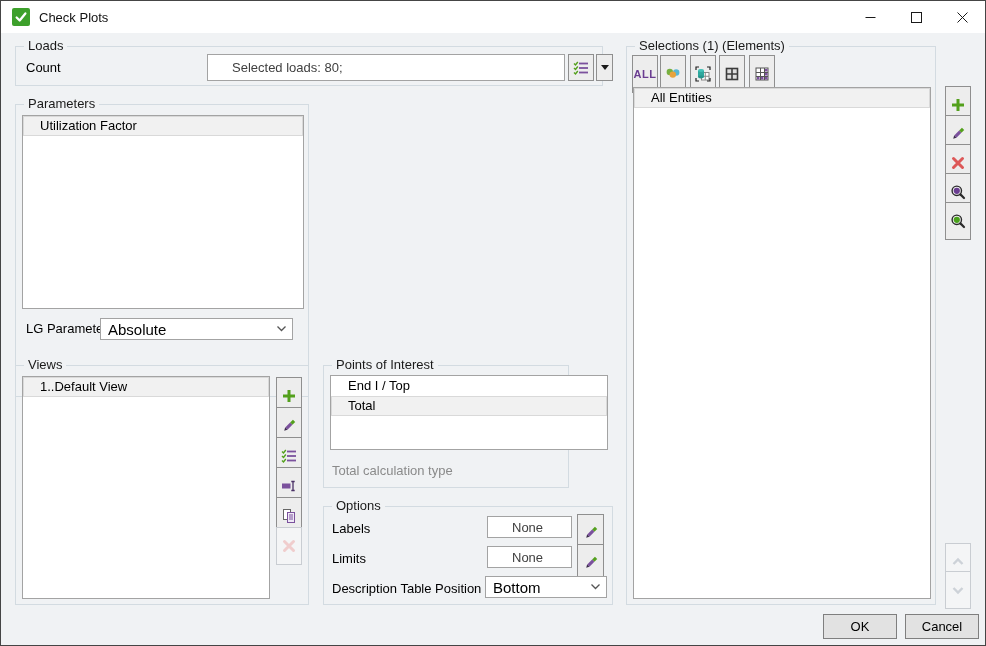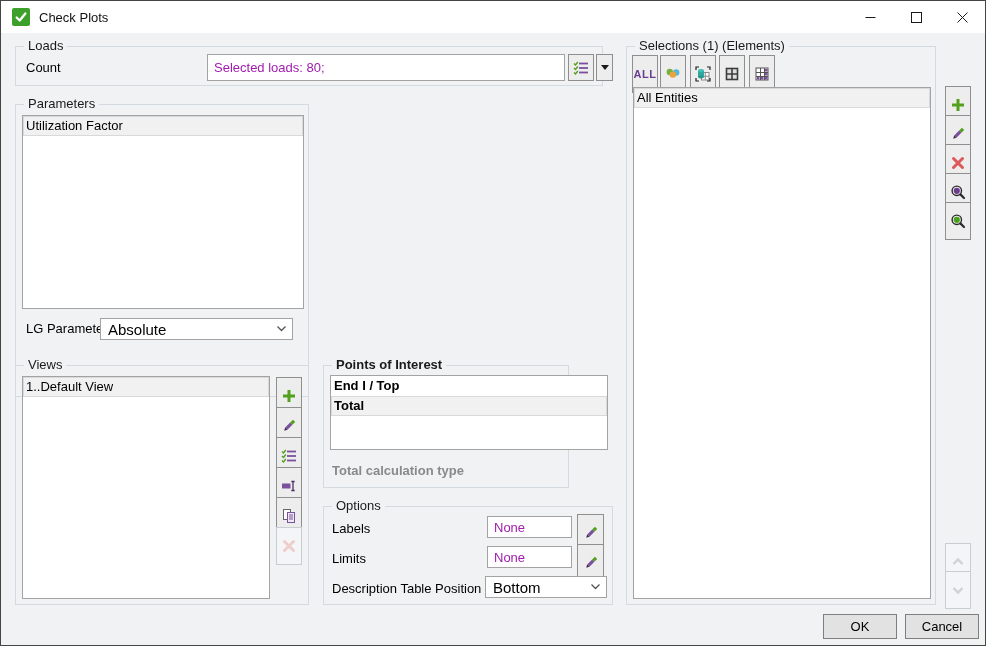--- a/index.html
+++ b/index.html
@@ -12,27 +12,27 @@
   .app-icon { position: absolute; left: 11px; top: 7px; width: 18px; height: 18px; border-radius: 2px; display: flex; align-items: center; justify-content: center; }
   .title-text { position: absolute; left: 38px; top: 9px; font-size: 13px; color: #111; }
   .capbtn { position: absolute; top: 0; width: 46px; height: 32px; background: transparent; border: none; display: flex; align-items: center; justify-content: center; cursor: default; }
 
   
   .grp { position: absolute; border: 1px solid #d3dbe1; }
   .glabel { position: absolute; top: -9px; left: 8px; background: #f0f2f4; padding: 0 4px; font-size: 13px; color: #1a1a1a; white-space: nowrap; }
 
   
   .list { position: absolute; background: #fff; border: 1px solid #a3a3a3; overflow: hidden; }
-  .lrow { height: 20px; line-height: 18px; padding: 0 2px; border: 1px solid transparent; white-space: nowrap; }
+  .lrow { height: 20px; line-height: 18px; padding: 0 16px; border: 1px solid transparent; white-space: nowrap; }
   .lrow.sel { background: #f1f1f1; border-color: #d9d9d9; }
 
   
   .lab { position: absolute; font-size: 13px; color: #000; white-space: nowrap; }
   .lab.dim { color: #8a8a8a; }
-  .tfield { position: absolute; background: #fff; border: 1px solid #a3a3a3; font: 13px "Liberation Sans", sans-serif; color: #a21caf; padding: 0 6px; }
+  .tfield { position: absolute; background: #fff; border: 1px solid #a3a3a3; font: 13px "Liberation Sans", sans-serif; color: #404040; padding: 0 24px; }
   .combo { position: absolute; background: #fff; border: 1px solid #a3a3a3; display: flex; align-items: center; padding: 0 20px 0 7px; font-size: 15px; }
   .combo .chev { position: absolute; right: 6px; top: 50%; margin-top: -3px; }
   .combo.disabled { border-color: #c9c9c9; }
   .tbtn { position: absolute; width: 26px; height: 38px; background: #ededed; border: 1px solid #8f8f8f; display: flex; align-items: center; justify-content: center; padding: 0; cursor: default; }
   .tbtn.disabled { background: #f4f5f6; border-color: #c9cdd2; }
   .pbtn { position: absolute; width: 74px; height: 25px; background: #e2e2e2; border: 1px solid #7f7f7f; font: 13px "Liberation Sans", sans-serif; color: #000; cursor: default; }
   .all-text { font-weight: bold; font-size: 11px; color: #6a3d91; letter-spacing: 0.5px; }
 </style>
 </head>
 <body>
@@ -141,21 +141,21 @@
         <path d="M8 7 h4 M8 9 h4 M8 11 h4" stroke="#7b519d" stroke-width="1"></path>
       </svg>
     </button>
     <button class="tbtn disabled" style="left:260px;top:161px;">
       <svg width="16" height="16" viewBox="0 0 16 16">
           <path d="M3.5 3.5 L12.5 12.5 M12.5 3.5 L3.5 12.5" stroke="#f0cdcd" stroke-width="3" stroke-linecap="round"></path>
         </svg>
     </button>
   </div>
 
-  <div class="grp" style="left:322px;top:364px;width:246px;height:123px;font-weight:bold;">
+  <div class="grp" style="left:322px;top:364px;width:246px;height:123px;">
     <span class="glabel">Points of Interest</span>
     <div class="list" style="left:6px;top:9px;width:278px;height:75px;">
       <div class="lrow">End I / Top</div>
       <div class="lrow sel">Total</div>
     </div>
     <span class="lab dim" style="left:8px;top:97px;">Total calculation type</span>
   </div>
 
   <div class="grp" style="left:322px;top:505px;width:290px;height:99px;">
     <span class="glabel">Options</span>

